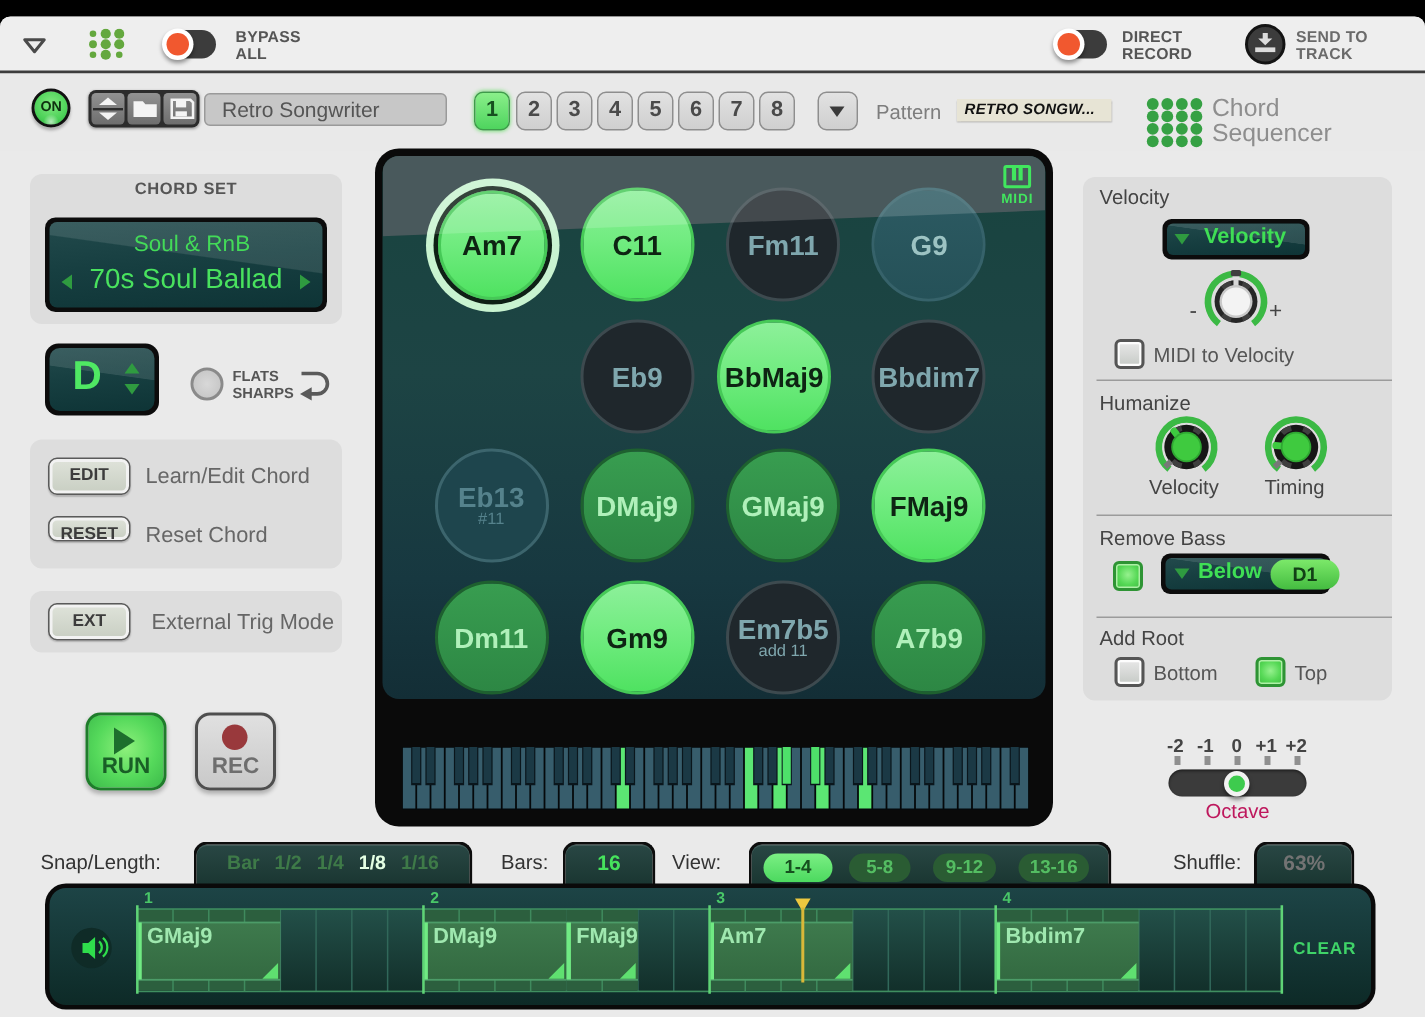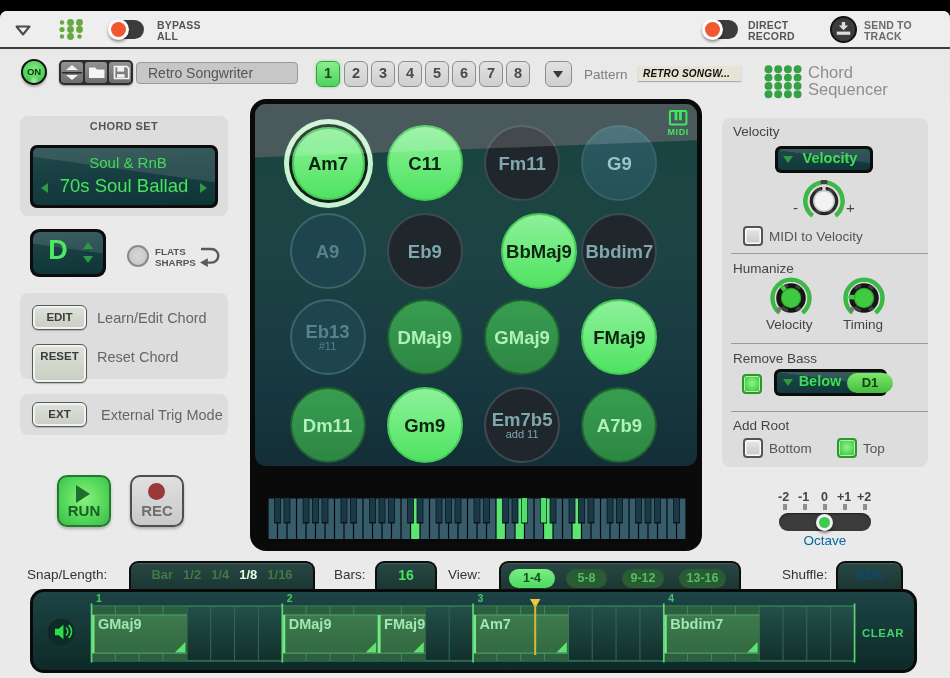--- a/index.html
+++ b/index.html
@@ -185,44 +185,43 @@
   <div class="abs" style="left:127px;top:234px;width:22px;height:22px;border-radius:50%;background:radial-gradient(#d8d8d8,#c2c2c2);border:2px solid #8a8a8a;"></div>
   <div class="tlabel" style="left:155px;top:235px;color:#555;font-size:9.8px;letter-spacing:0;">FLATS<br>SHARPS</div>
   <svg class="abs" style="left:198px;top:232px" width="24" height="26">
     <path d="M 3 6 H 13.5 A 6.8 6.8 0 0 1 13.5 19.6 H 9" fill="none" stroke="#5a5a5a" stroke-width="2.4"></path>
     <path d="M 9.8 15.2 L 2 19.6 L 9.8 24 Z" fill="#5a5a5a"></path>
   </svg>
 
   <div class="panelgray" style="left:20px; top:282px; width:208px; height:86px;"></div>
   <div class="gbtn" style="left:32px;top:294px;width:55px;height:25px;font-size:11.5px;line-height:22px;">EDIT</div>
   <div class="glabel" style="left:97px;top:299px;">Learn/Edit Chord</div>
-  <div class="gbtn" style="left:32px;top:333px;width:55px;height:39px;font-size:11.5px;line-height:22px;">RESET</div>
+  <div class="gbtn" style="left:32px;top:333px;width:55px;height:17px;font-size:11.5px;line-height:22px;">RESET</div>
   <div class="glabel" style="left:97px;top:338px;">Reset Chord</div>
 
   <div class="panelgray" style="left:20px; top:383px; width:208px; height:41px;"></div>
   <div class="gbtn" style="left:32px;top:391px;width:55px;height:25px;font-size:11.5px;line-height:22px;">EXT</div>
   <div class="glabel" style="left:101px;top:396px;">External Trig Mode</div>
 
   <div class="runbtn"></div>
   <div class="abs" style="left:76px;top:474px;width:0;height:0;border-top:9px solid transparent;border-bottom:9px solid transparent;border-left:14px solid #1d6f2d;"></div>
   <div class="abs" style="left:57px;top:491px;width:54px;text-align:center;font-size:15px;font-weight:bold;color:#195f26;">RUN</div>
   <div class="recbtn"></div>
   <div class="abs" style="left:148px;top:472px;width:17px;height:17px;border-radius:50%;background:#99393c;"></div>
   <div class="abs" style="left:130px;top:491px;width:54px;text-align:center;font-size:15px;font-weight:bold;color:#6e6e6e;">REC</div>
 
   <div class="centerpanel">
     <div class="padarea">
       <div class="gbase"></div>
       <div class="pad bright sel" style="left:36.5px;top:23px;width:73px;height:73px;">Am7</div>
       <div class="pad bright" style="left:131.8px;top:21px;">C11</div>
       <div class="pad dark" style="left:229.1px;top:21px;">Fm11</div>
       <div class="pad teal" style="left:326.4px;top:21px;">G9</div>
-      <div class="pad dimteal" style="left:34.5px;top:109px;">A9</div>
       <div class="pad dark" style="left:131.8px;top:109px;">Eb9</div>
-      <div class="pad bright" style="left:246px;top:109px;">BbMaj9</div>
+      <div class="pad bright" style="left:223px;top:109px;">BbMaj9</div>
       <div class="pad dark" style="left:326.4px;top:109px;">Bbdim7</div>
       <div class="pad dimteal" style="left:34.5px;top:195px;">Eb13<span class="sub">#11</span></div>
       <div class="pad mid" style="left:131.8px;top:195px;">DMaj9</div>
       <div class="pad mid" style="left:229.1px;top:195px;">GMaj9</div>
       <div class="pad bright" style="left:326.4px;top:195px;">FMaj9</div>
       <div class="pad mid" style="left:34.5px;top:283px;">Dm11</div>
       <div class="pad bright" style="left:131.8px;top:283px;">Gm9</div>
       <div class="pad dark" style="left:229.1px;top:283px;">Em7b5<span class="sub">add 11</span></div>
       <div class="pad mid" style="left:326.4px;top:283px;">A7b9</div>
       <div class="glight"></div>
@@ -425,21 +424,21 @@
   <div class="octlabel" style="left:837px;">+1</div>
   <div class="octlabel" style="left:857px;">+2</div>
   <div class="tickm" style="left:783px;"></div>
   <div class="tickm" style="left:803px;"></div>
   <div class="tickm" style="left:823px;"></div>
   <div class="tickm" style="left:843px;"></div>
   <div class="tickm" style="left:863px;"></div>
   <div class="octslider"></div>
   <div class="abs" style="left:816px;top:503px;width:17px;height:17px;border-radius:50%;background:#f2f2f2;box-shadow:0 2px 3px rgba(0,0,0,0.5);"></div>
   <div class="abs" style="left:819px;top:506px;width:11px;height:11px;border-radius:50%;background:#3ecb4e;"></div>
-  <div class="rlabel" style="left:779px;top:522px;width:92px;text-align:center;color:#0369a1;">Octave</div>
+  <div class="rlabel" style="left:779px;top:522px;width:92px;text-align:center;color:#be185d;">Octave</div>
 
   <div class="blabel" style="left:27px;">Snap/Length:</div>
   <div class="tab" style="left:129px;width:186px;height:32px;"></div>
   <div class="abs" style="left:129px;top:556px;width:186px;display:flex;justify-content:center;gap:10px;font-size:13px;font-weight:bold;color:#3e7a48;">
       <span>Bar</span>
       <span>1/2</span>
       <span>1/4</span>
       <span style="color:#e4ffe4;">1/8</span>
       <span>1/16</span>
     </div>
@@ -447,21 +446,21 @@
   <div class="tab" style="left:375px;width:62px;height:32px;"></div>
   <div class="abs" style="left:375px;top:556px;width:62px;text-align:center;font-size:14px;font-weight:bold;color:#46e35c;">16</div>
   <div class="blabel" style="left:448px;">View:</div>
   <div class="tab" style="left:499px;width:242px;height:32px;"></div>
   <div class="pill on" style="left:509px;width:46px;">1-4</div>
   <div class="pill off" style="left:566px;width:41px;">5-8</div>
   <div class="pill off" style="left:622px;width:42px;">9-12</div>
   <div class="pill off" style="left:679px;width:47px;">13-16</div>
   <div class="blabel" style="left:782px;">Shuffle:</div>
   <div class="tab" style="left:836px;width:67px;height:32px;"></div>
-  <div class="abs" style="left:836px;top:556px;width:67px;text-align:center;font-size:14px;font-weight:bold;color:#0c4a6e;">63%</div>
+  <div class="abs" style="left:836px;top:556px;width:67px;text-align:center;font-size:14px;font-weight:bold;color:#737373;">63%</div>
 
   <div class="seqpanel">
       <div class="seqinner"></div>
     </div>
   <svg id="seq" class="abs" style="left:30px;top:578px" width="887" height="82">
     <defs>
         <linearGradient id="cg" x1="0" y1="0" x2="0" y2="1">
           <stop offset="0" stop-color="#235049"></stop>
           <stop offset="1" stop-color="#122f2a"></stop>
         </linearGradient>

